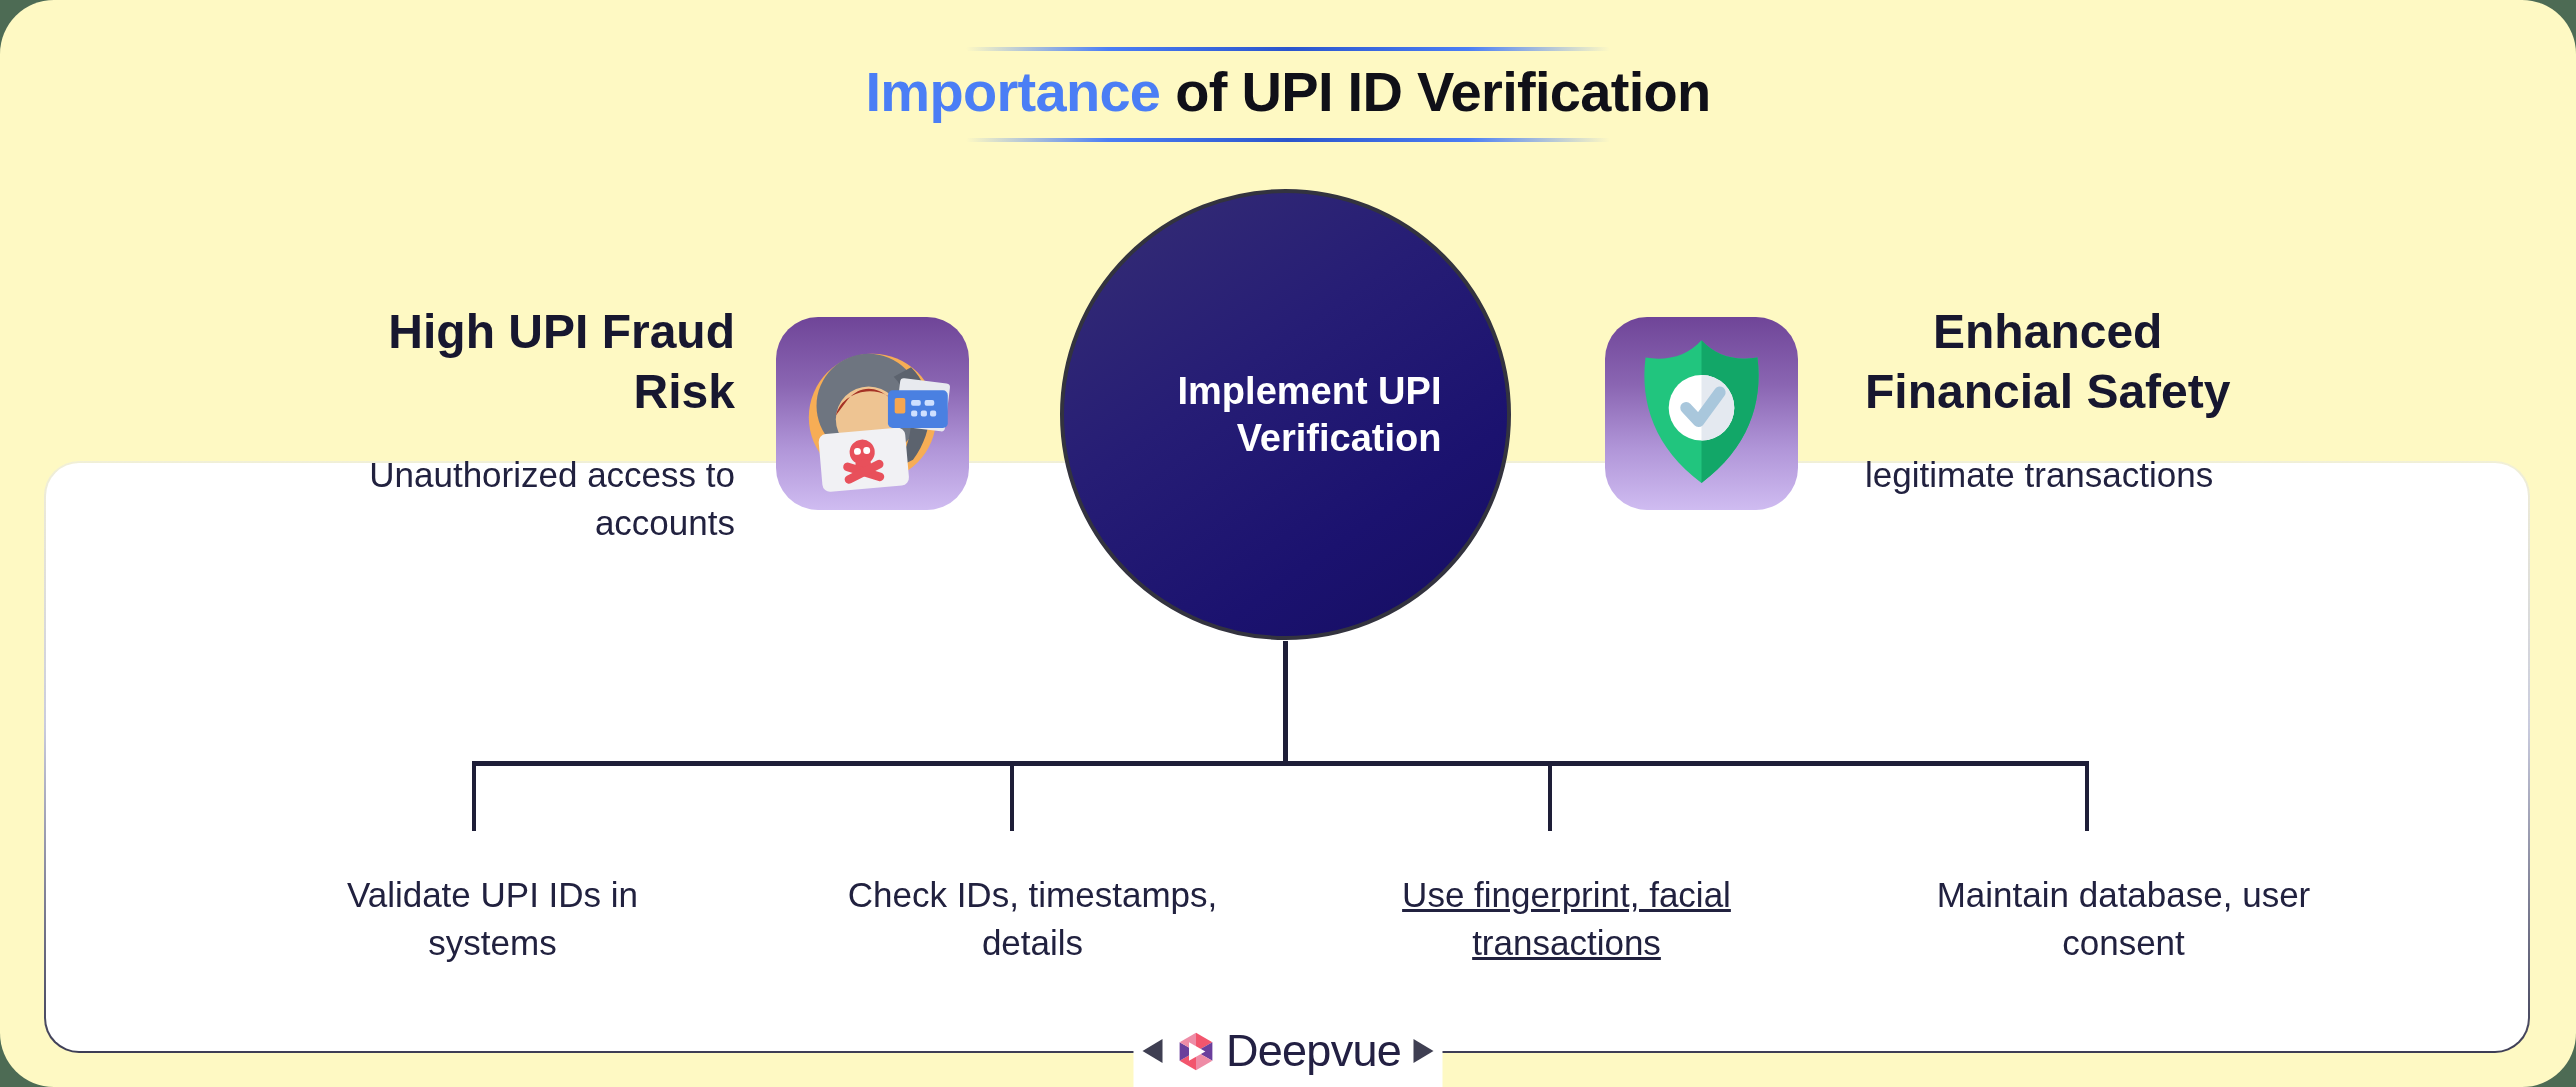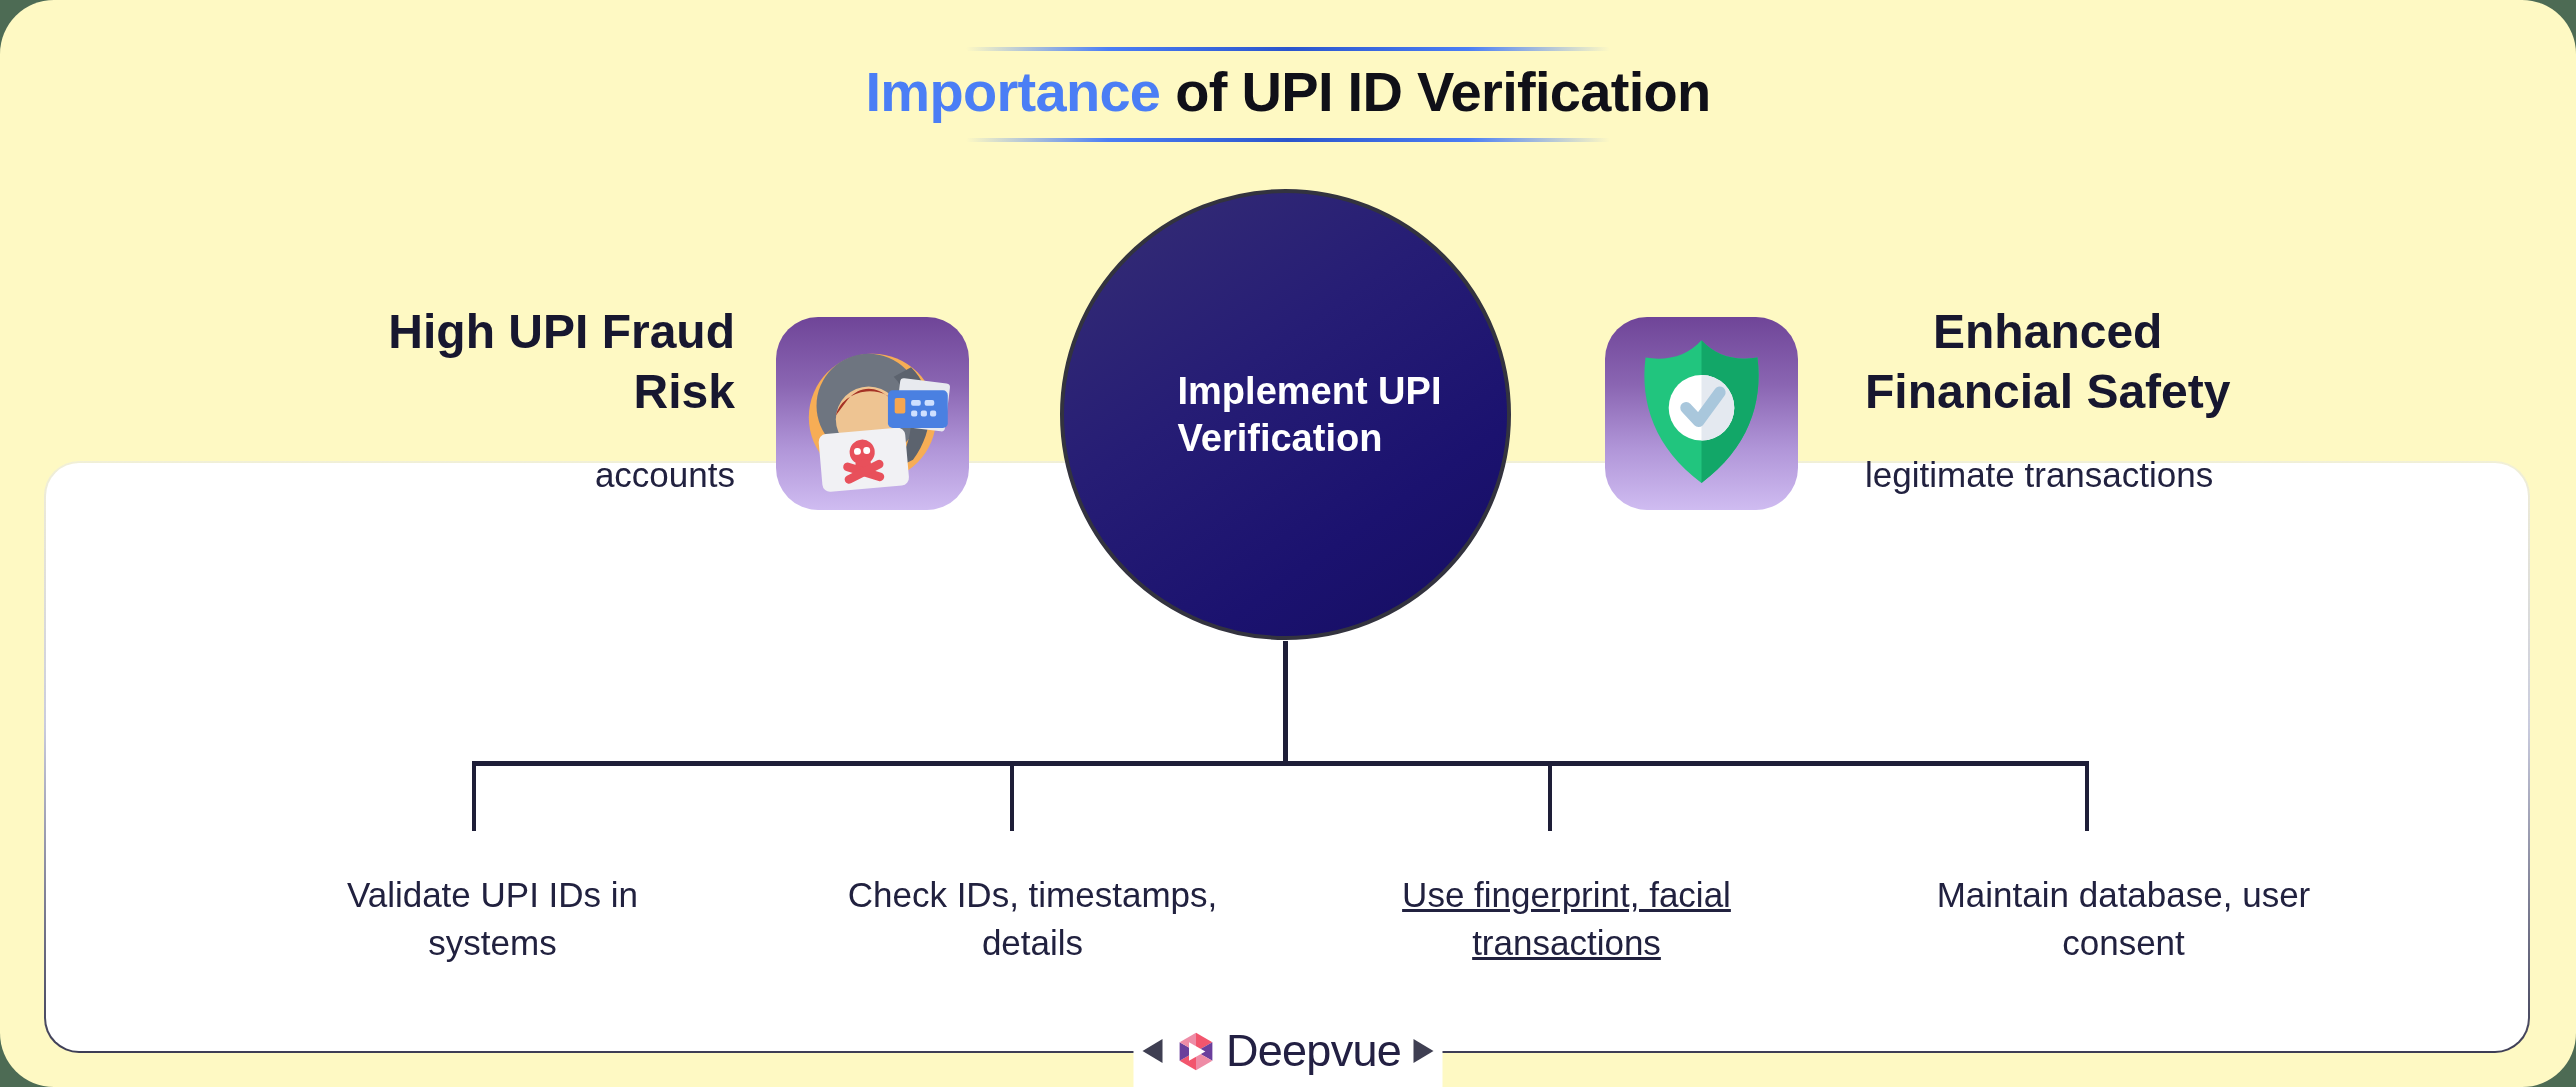--- a/index.html
+++ b/index.html
@@ -40,21 +40,21 @@
   
   .center-circle{
     position:absolute;left:1060px;top:189px;width:451px;height:451px;
     border-radius:50%;
     border:4.7px solid #33333f;
     background:linear-gradient(145deg,#362e75 0%,#261d75 40%,#1b126f 72%,#150d61 100%);
     display:flex;align-items:center;justify-content:center;
     box-sizing:border-box;
   }
   .center-circle .txt{
-    text-align:left;color:#ffffff;font-weight:700;font-size:38px;line-height:1.22;margin-left:48px;
+    text-align:right;color:#ffffff;font-weight:700;font-size:38px;line-height:1.22;margin-left:48px;
   }
   
   .side-head{position:absolute;top:302px;font-size:48px;font-weight:700;color:#17172f;line-height:1.26;}
   .side-desc{position:absolute;top:451px;font-size:35px;color:#21213f;line-height:1.36;}
   .left-align-right{right:1841px;text-align:right;}
   .right-align-left{left:1865px;text-align:center;}
   
   .icon-tile{
     position:absolute;top:317px;width:193px;height:193px;border-radius:42px;
     background:linear-gradient(180deg,#6f4598 0%,#8a65b2 35%,#b095d8 68%,#cfbcf1 100%);
@@ -109,20 +109,21 @@
       <div>Implement UPI</div>
       <div>Verification</div>
     </div>
   </div>
 
   <div class="side-head left-align-right">
     <div>High UPI Fraud</div>
     <div>Risk</div>
   </div>
   <div class="side-desc left-align-right">
+    <div>Unauthorized access to</div>
     <div>accounts</div>
   </div>
   <div class="icon-tile tile-left">
     <svg viewBox="0 0 100 100" aria-hidden="true">
       <circle cx="50" cy="52" r="33" fill="#f7ad55"></circle>
       <circle cx="48" cy="46" r="27" fill="#6e7580"></circle>
       <path d="M70,26 C82,38 83,58 71,74 L61,79 C73,63 73,44 61,31 Z" fill="#5c636e"></path>
       <circle cx="48" cy="53" r="17" fill="#eec492"></circle>
       <path d="M31,51 A18,16 0 0 1 65,48 L59,42 C51,35 43,36 37,43 Z" fill="#a53326"></path>
       <path d="M36,84 A33,33 0 0 0 64,84 L62,76 L38,76 Z" fill="#bb3b2b"></path>

